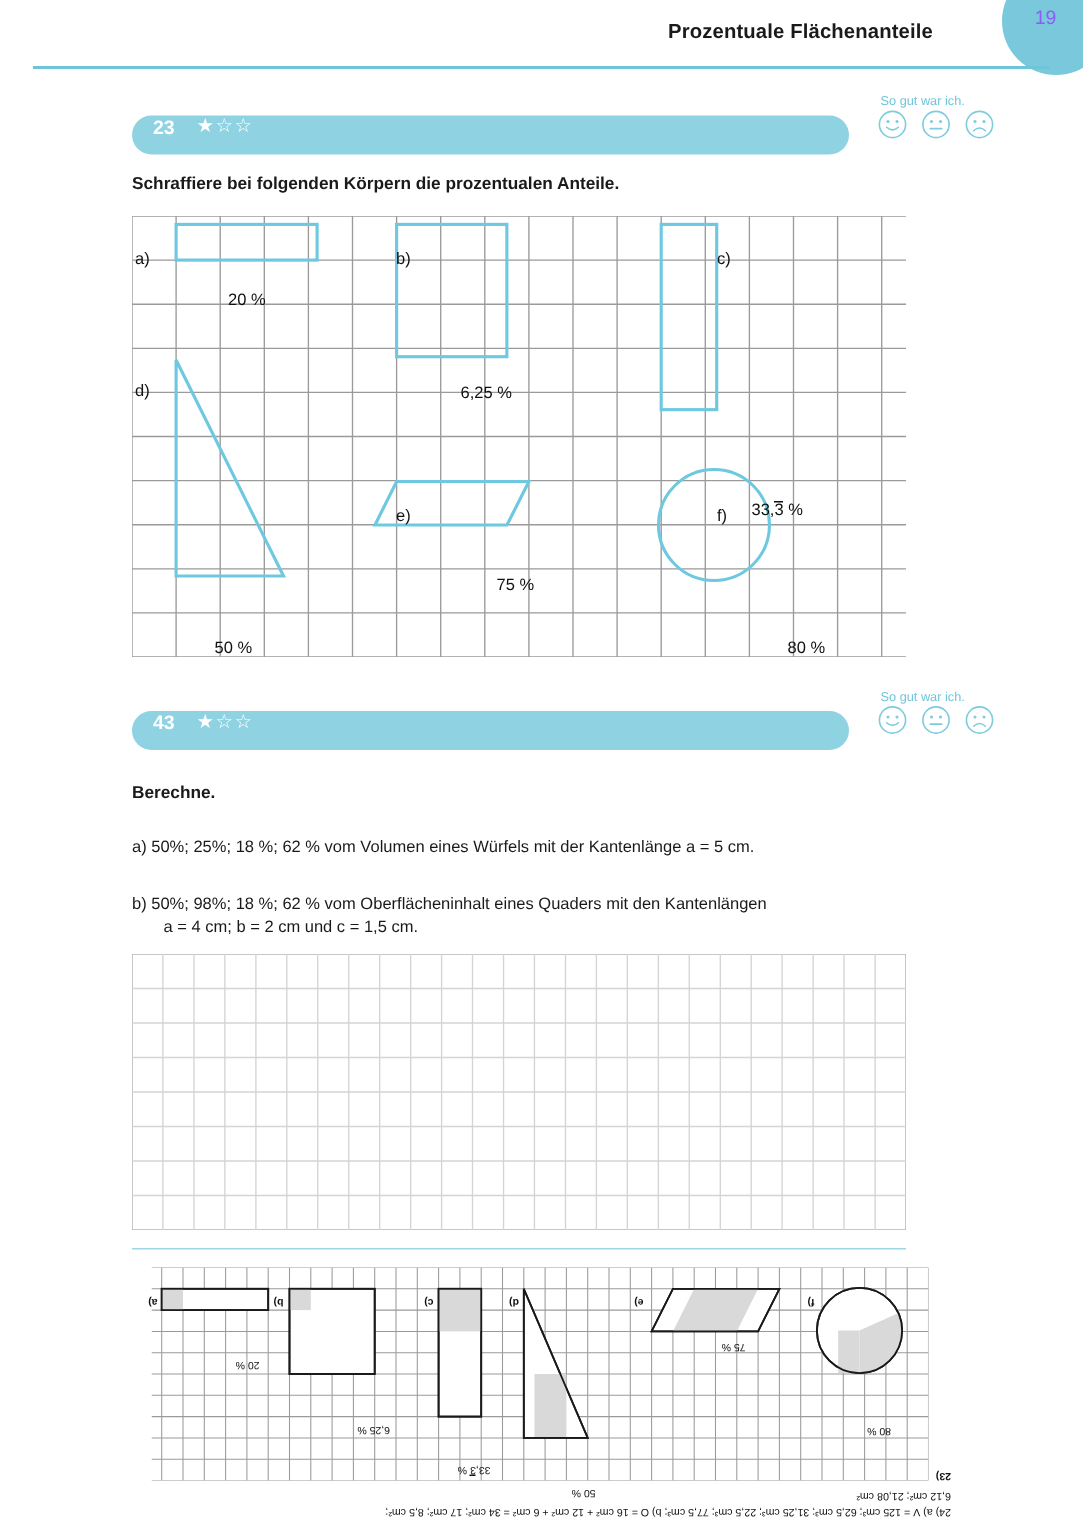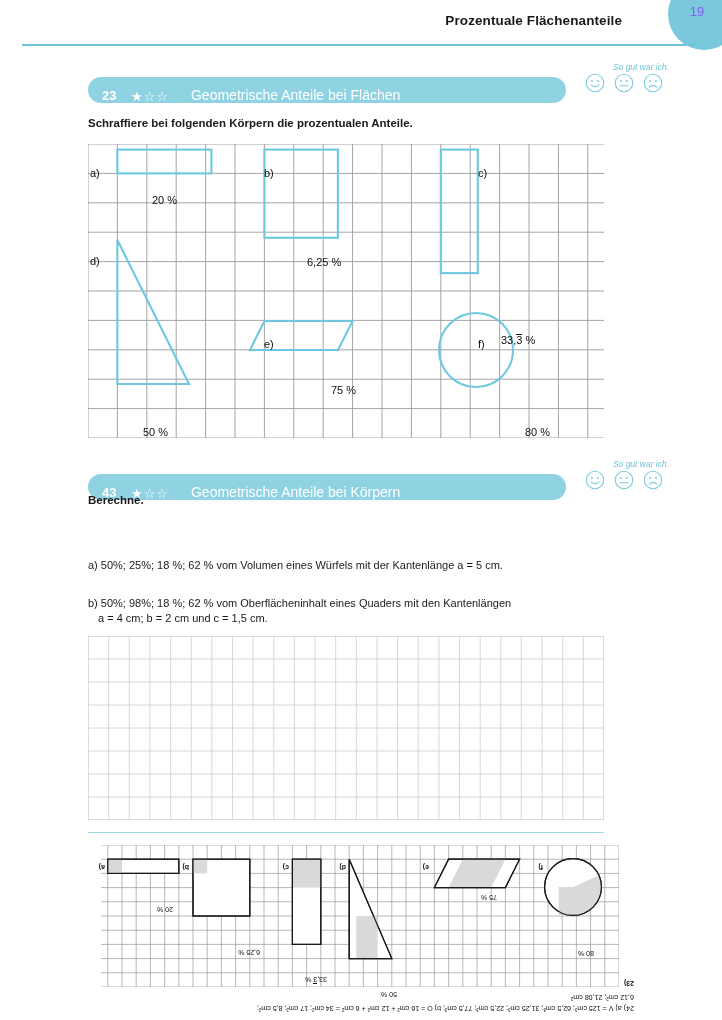--- a/index.html
+++ b/index.html
@@ -29,51 +29,51 @@
     border-radius:50%;background:#79c8db;
   }
   .page-number{
     position:absolute;left:682px;top:4px;width:30px;
     text-align:center;font-size:13px;color:#8b5cf6;
   }
   
   .task-bar{
     position:absolute;height:26px;left:88px;width:478px;
     background:#8fd3e3;border-radius:13px;
-    display:flex;align-items:flex-end;
+    display:flex;align-items:flex-start;
   }
   .task-num{
     margin-left:14px;font-size:13px;font-weight:700;color:#ffffff;
     min-width:20px;
   }
   .task-stars{
     margin-left:9px;font-size:13px;color:#ffffff;letter-spacing:1px;
     line-height:1;
   }
   .task-label{
     margin-left:22px;font-size:14px;color:#ffffff;font-weight:400;
   }
   .rating{
     position:absolute;width:110px;
   }
   .rating-caption{
-    font-size:8.5px;font-style:italic;color:#6ec5d9;
-    text-align:center;margin-left:2px;margin-bottom:1px;white-space:nowrap;
+    font-size:8.5px;color:#6ec5d9;
+    text-align:left;margin-left:2px;margin-bottom:1px;white-space:nowrap;
   }
   .faces{display:flex;gap:9px;}
   .face{width:20px;height:20px;}
   
   .prompt{
     position:absolute;left:88px;font-size:11.5px;font-weight:700;color:#1a1a1a;
   }
   .body-text{
     position:absolute;left:88px;font-size:11px;color:#1a1a1a;
     white-space:nowrap;
   }
-  .body-text.indent{left:98px;}
+  .body-text.indent{left:109px;}
   
   .grid-wrap{position:absolute;}
   .grid-wrap svg{display:block;}
   .pct{
     position:absolute;font-size:11px;color:#111;white-space:nowrap;
   }
   .lbl{
     position:absolute;font-size:11px;color:#111;
   }
   
@@ -97,21 +97,20 @@
 <div class="page-header">
   <div class="header-title">Prozentuale Flächenanteile</div>
   <div class="page-circle"></div>
   <div class="page-number">19</div>
   <div class="header-rule"></div>
 </div>
 
 <div class="task-bar" style="top:77px;">
   <span class="task-num">23</span>
   <span class="task-stars">★☆☆</span>
-  <span class="task-label">Geometrische Anteile bei Flächen</span>
 </div>
 
 <div class="rating" style="left:585px;top:62px;">
   <div class="rating-caption">So gut war ich.</div>
   <div class="faces">
     <span class="face">
       <svg viewBox="0 0 24 24" width="20" height="20">
         <circle cx="12" cy="12" r="10.5" fill="none" stroke="#7fcbdf" stroke-width="1.3"></circle>
         <circle cx="8.4" cy="9.6" r="1.25" fill="#7fcbdf"></circle>
         <circle cx="15.6" cy="9.6" r="1.25" fill="#7fcbdf"></circle>
@@ -193,21 +192,20 @@
 <div class="pct" style="left:152px;top:194px;">20 %</div>
 <div class="pct" style="left:307px;top:256px;">6,25 %</div>
 <div class="pct" style="left:501px;top:298px;margin-top:36px;"><span>33,</span><span style="border-top:1.2px solid #111;display:inline-block;line-height:1;">3</span><span> %</span></div>
 <div class="pct" style="left:143px;top:426px;">50 %</div>
 <div class="pct" style="left:331px;top:384px;">75 %</div>
 <div class="pct" style="left:525px;top:426px;">80 %</div>
 
 <div class="task-bar" style="top:474px;">
   <span class="task-num">43</span>
   <span class="task-stars">★☆☆</span>
-  <span class="task-label">Geometrische Anteile bei Körpern</span>
 </div>
 
 <div class="rating" style="left:585px;top:459px;">
   <div class="rating-caption">So gut war ich.</div>
   <div class="faces">
     <span class="face">
       <svg viewBox="0 0 24 24" width="20" height="20">
         <circle cx="12" cy="12" r="10.5" fill="none" stroke="#7fcbdf" stroke-width="1.3"></circle>
         <circle cx="8.4" cy="9.6" r="1.25" fill="#7fcbdf"></circle>
         <circle cx="15.6" cy="9.6" r="1.25" fill="#7fcbdf"></circle>
@@ -226,21 +224,21 @@
       <svg viewBox="0 0 24 24" width="20" height="20">
         <circle cx="12" cy="12" r="10.5" fill="none" stroke="#7fcbdf" stroke-width="1.3"></circle>
         <circle cx="8.4" cy="9.6" r="1.25" fill="#7fcbdf"></circle>
         <circle cx="15.6" cy="9.6" r="1.25" fill="#7fcbdf"></circle>
         <path d="M7.3 17 Q12 12.6 16.7 17" fill="none" stroke="#7fcbdf" stroke-width="1.3" stroke-linecap="round"></path>
       </svg>
     </span>
   </div>
 </div>
 
-<div class="prompt" style="top:494px;">Berechne.</div>
+<div class="prompt" style="top:523px;">Berechne.</div>
 <div class="body-text" style="top:559px;">a) 50%; 25%; 18 %; 62 %  vom Volumen eines Würfels mit der Kantenlänge  a = 5 cm.</div>
 <div class="body-text" style="top:597px;">b) 50%; 98%; 18 %; 62 %  vom Oberflächeninhalt eines Quaders mit den Kantenlängen</div>
 <div class="body-text indent" style="top:612px;">a = 4 cm;  b = 2 cm  und  c = 1,5 cm.</div>
 
 <div class="grid-wrap" style="left:88px;top:636px;">
   <svg width="516" height="184" viewBox="0 0 516 184">
     <rect x="0" y="0" width="516" height="184" fill="none" stroke="#b5b5b5" stroke-width="1"></rect>
     <g stroke="#d4d4d4" stroke-width="0.9">
       <line x1="0" y1="23" x2="516" y2="23"></line>
       <line x1="0" y1="46" x2="516" y2="46"></line>

